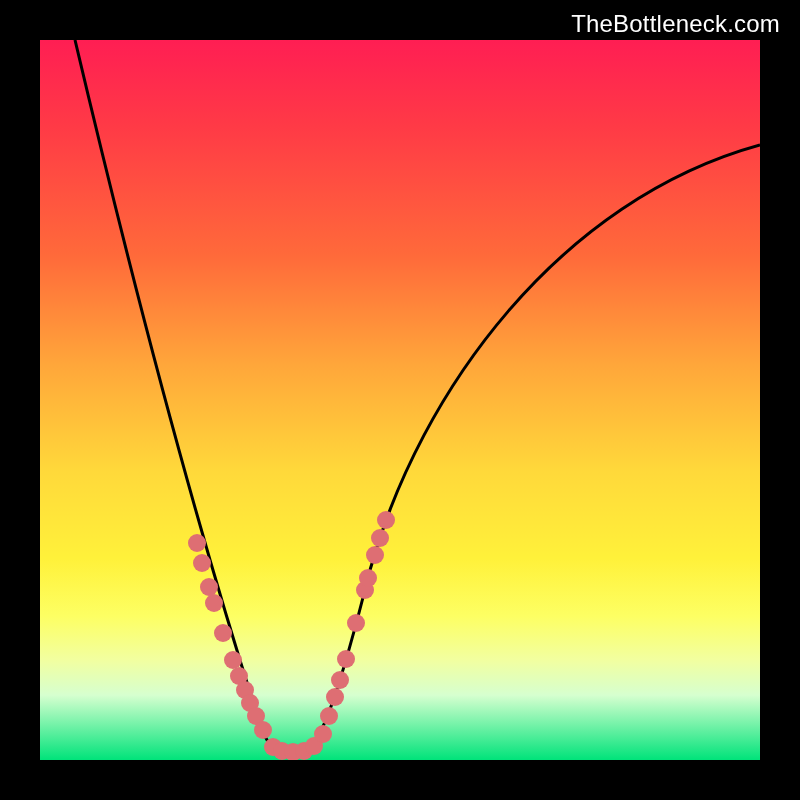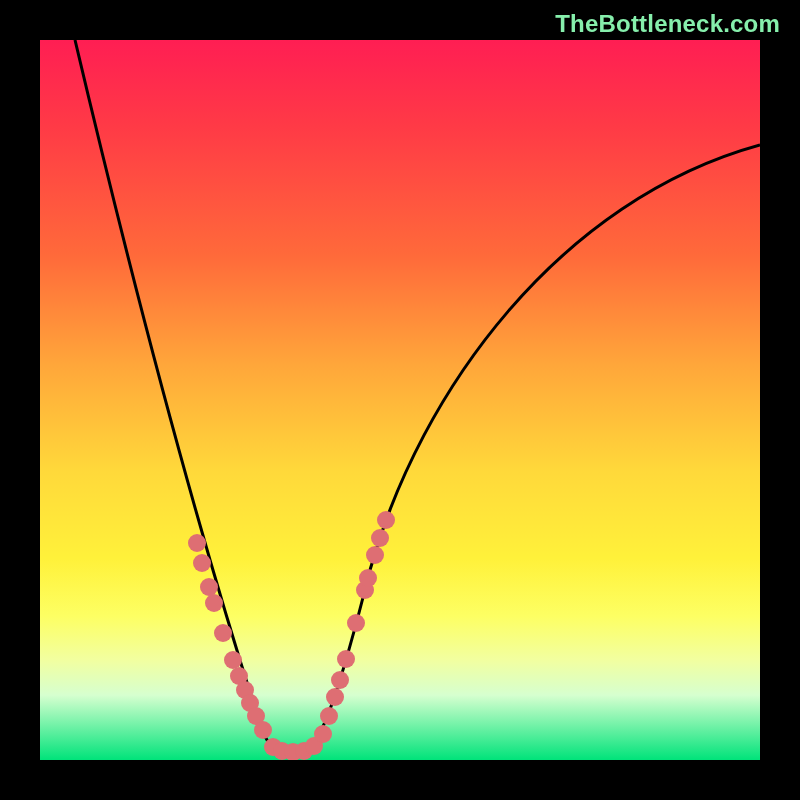--- a/index.html
+++ b/index.html
@@ -43,23 +43,23 @@
     position: absolute;
     top: 0;
     left: 0;
     width: 720px;
     height: 720px;
   }
   .attrib {
     position: absolute;
     top: 10px;
     right: 20px;
-    color: #86efac;
+    color: #ffffff;
     font-size: 24px;
-    font-weight: 700;
+    font-weight: 400;
     letter-spacing: 0.2px;
   }
   .dot {
     fill: #de6e73;
     stroke: none;
   }
 </style>
 </head>
 <body>
 

